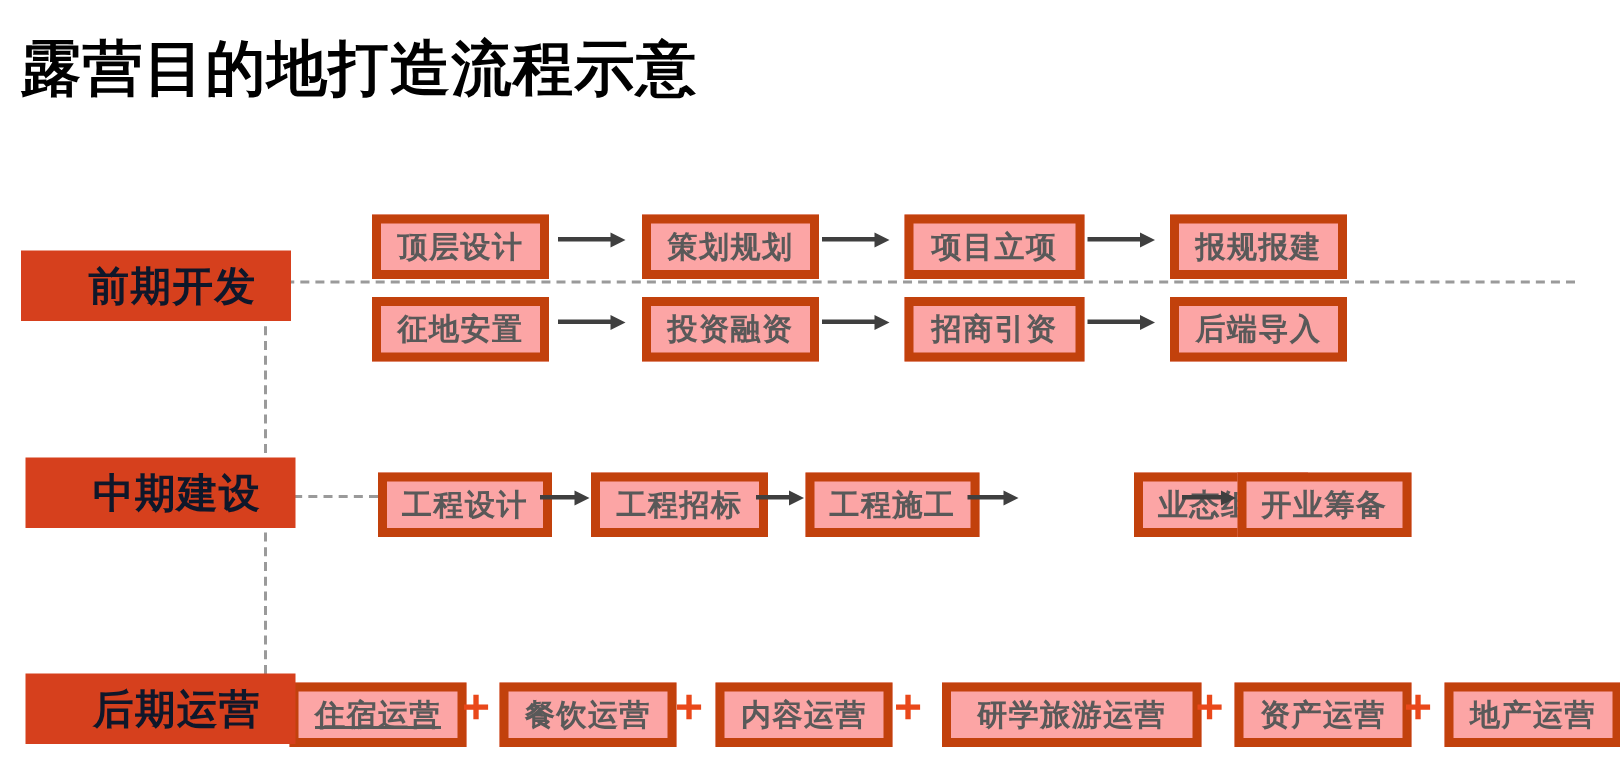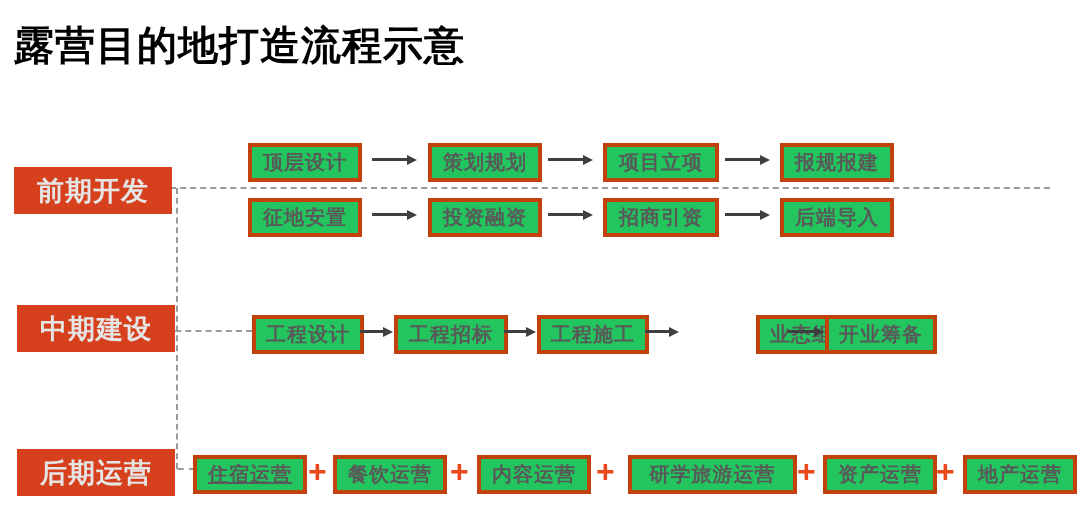--- a/index.html
+++ b/index.html
@@ -8,28 +8,28 @@
     position:relative; width:1080px; height:520px;
     background:#ffffff; overflow:hidden;
   }
   .title {
     position:absolute; left:14px; top:18px;
     font-size:40px; font-weight:bold; color:#000000;
     letter-spacing:1px; white-space:nowrap;
   }
   .phase-label {
     position:absolute; width:158px; height:47px;
-    background:#D6401D; color:#e5e5e5;
+    background:#D6401D; color:#0f172a;
     font-size:27px; font-weight:bold;
     display:flex; align-items:center; justify-content:center;
-    letter-spacing:1px; z-index:3;
+    letter-spacing:1px; z-index:3;padding-left:22px;
   }
   .pbox {
     position:absolute; height:31px;
-    border:4px solid #c2410c; background:#22c55e;
+    border:6px solid #c2410c; background:#fca5a5;
     color:#595959; font-size:20px; font-weight:bold;
     display:flex; align-items:center; justify-content:center;
     letter-spacing:1px; box-sizing:content-box; z-index:2;
   }
   .dash-h {
     position:absolute; height:0;
     border-top:2px dashed #9A9A9A; z-index:1;
   }
   .dash-v {
     position:absolute; width:0;

